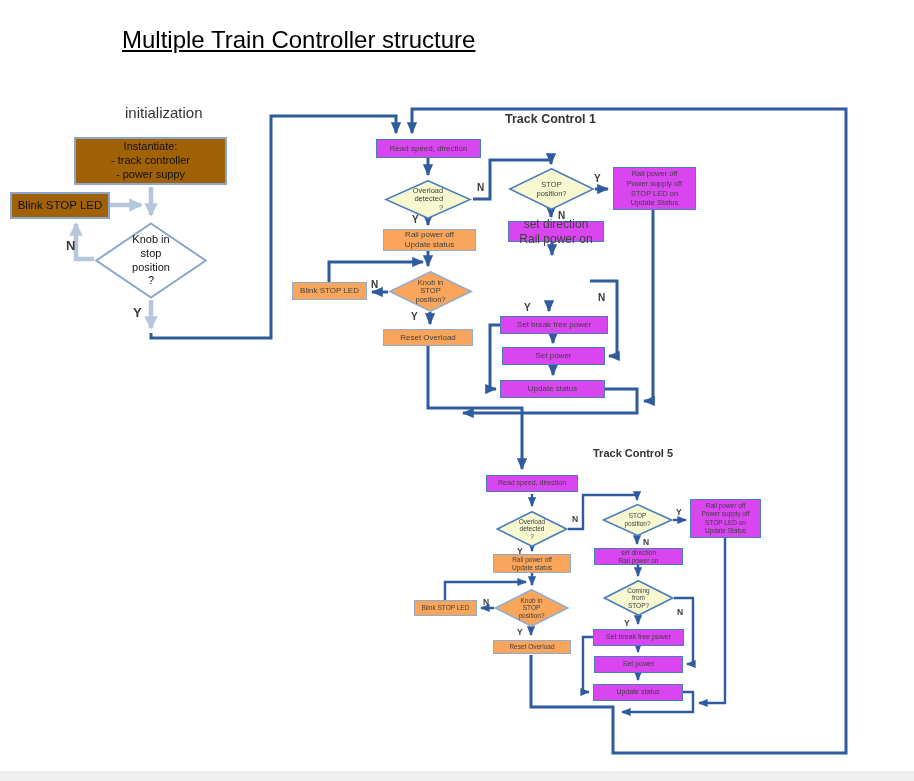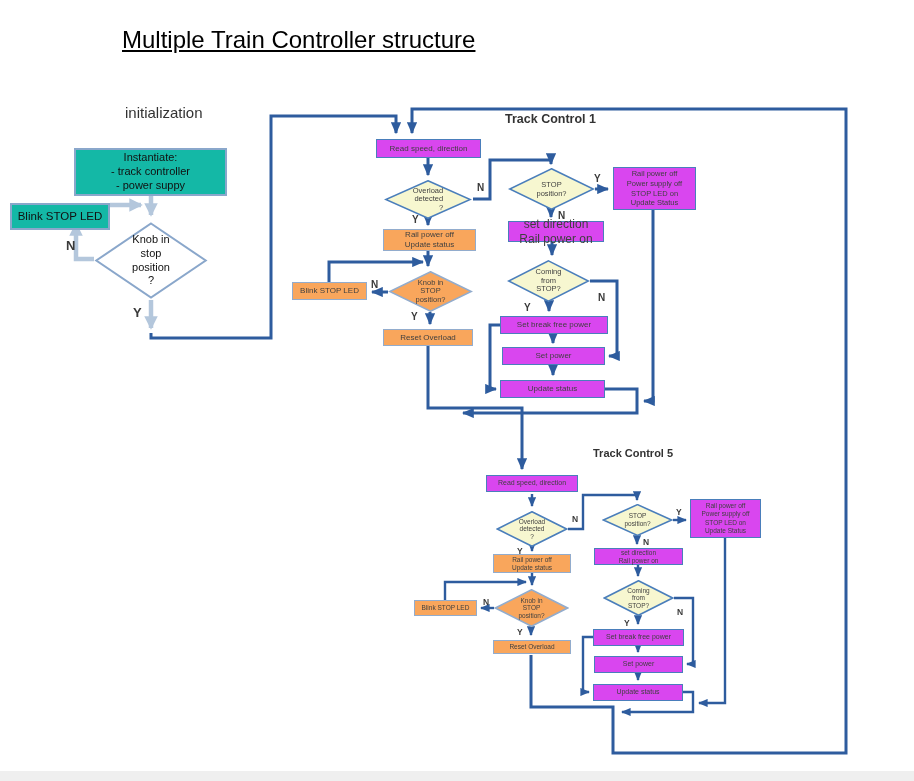--- a/index.html
+++ b/index.html
@@ -8,21 +8,21 @@
   .title{position:absolute;left:122px;top:26px;font-size:24px;color:#000;
          text-decoration:underline;white-space:nowrap;}
   .seclbl{position:absolute;color:#333;white-space:nowrap;}
   .edges{position:absolute;left:0;top:0;z-index:1;}
   .node{position:absolute;display:flex;align-items:center;justify-content:center;
         text-align:center;white-space:pre-line;box-sizing:border-box;z-index:2;
         line-height:1.25;color:#3f3f3f;}
   .rect{border:1.6px solid #4a7ebb;}
   .cream{background:#d946ef;}
   .orange{background:#f9a65c;border-color:#92accd;}
-  .white{background:#14b8a6;border:2px solid #8aa7cb;color:#111;margin-top:11px;}
+  .white{background:#a16207;border:2px solid #8aa7cb;color:#111;}
   .diamond{background:transparent;border:none;}
   .diamond > svg{position:absolute;left:0;top:0;width:100%;height:100%;}
   .diamond polygon{vector-effect:non-scaling-stroke;}
   .diamond span{position:relative;z-index:1;}
   .cr{fill:#f7f7d0;stroke:#4a7ebb;stroke-width:1.6;}
   .or{fill:#f9a65c;stroke:#92accd;stroke-width:1.6;}
   .wh{fill:#ffffff;stroke:#8aa7cb;stroke-width:2;}
   .lbl{position:absolute;font-weight:bold;color:#3a3a3a;z-index:3;white-space:nowrap;}
   .d1{stroke:#2e5c9e;stroke-width:3;fill:none;}
   .d2{stroke:#2e5c9e;stroke-width:2.4;fill:none;}
@@ -126,28 +126,20 @@
       </svg>
     <span>STOP
 position?</span>
   </div>
   <div class="node rect cream" style="left:613px;top:167px;width:83px;height:43px;font-size:7.5px;line-height:1.3;"><span>Rail power off
 Power supply off
 STOP LED on
 Update Status</span></div>
   <div class="node rect cream" style="left:508px;top:221px;width:96px;height:21px;font-size:12px;line-height:1.2;align-items:center;"><span>set direction
 Rail power on</span></div>
-  <div class="node diamond" style="left:507px;top:260px;width:83px;height:42px;font-size:7.5px;line-height:1.15;">
-    <svg viewBox="0 0 100 100" preserveAspectRatio="none">
-        <polygon class="cr" points="50,2 98,50 50,98 2,50"></polygon>
-      </svg>
-    <span>Coming
-from
-STOP?</span>
-  </div>
   <div class="node rect cream" style="left:500px;top:316px;width:108px;height:18px;font-size:8px;"><span>Set break free power</span></div>
   <div class="node rect cream" style="left:502px;top:347px;width:103px;height:18px;font-size:8px;"><span>Set power</span></div>
   <div class="node rect cream" style="left:500px;top:380px;width:105px;height:18px;font-size:8px;"><span>Update status</span></div>
   <div class="node rect orange" style="left:383px;top:229px;width:93px;height:22px;font-size:8px;line-height:1.2;"><span>Rail power off
 Update status</span></div>
   <div class="node diamond" style="left:388px;top:271px;width:85px;height:41px;font-size:7.5px;line-height:1.15;">
     <svg viewBox="0 0 100 100" preserveAspectRatio="none">
         <polygon class="or" points="50,2 98,50 50,98 2,50"></polygon>
       </svg>
     <span>Knob in

